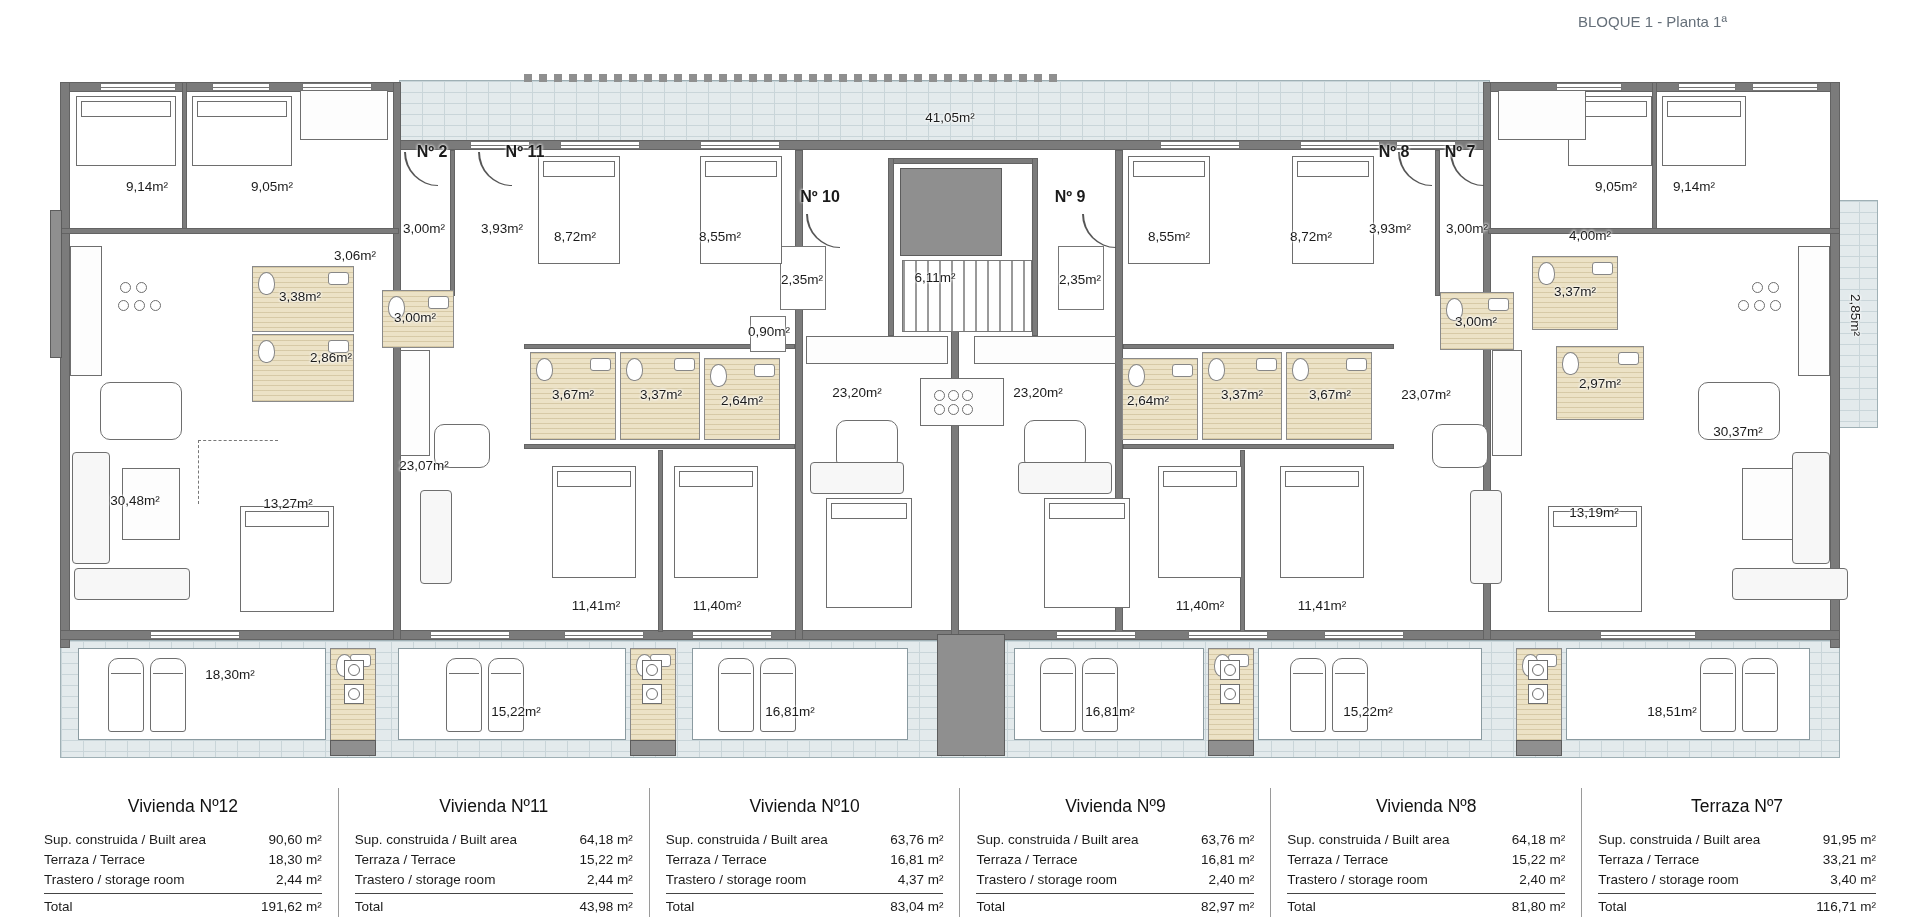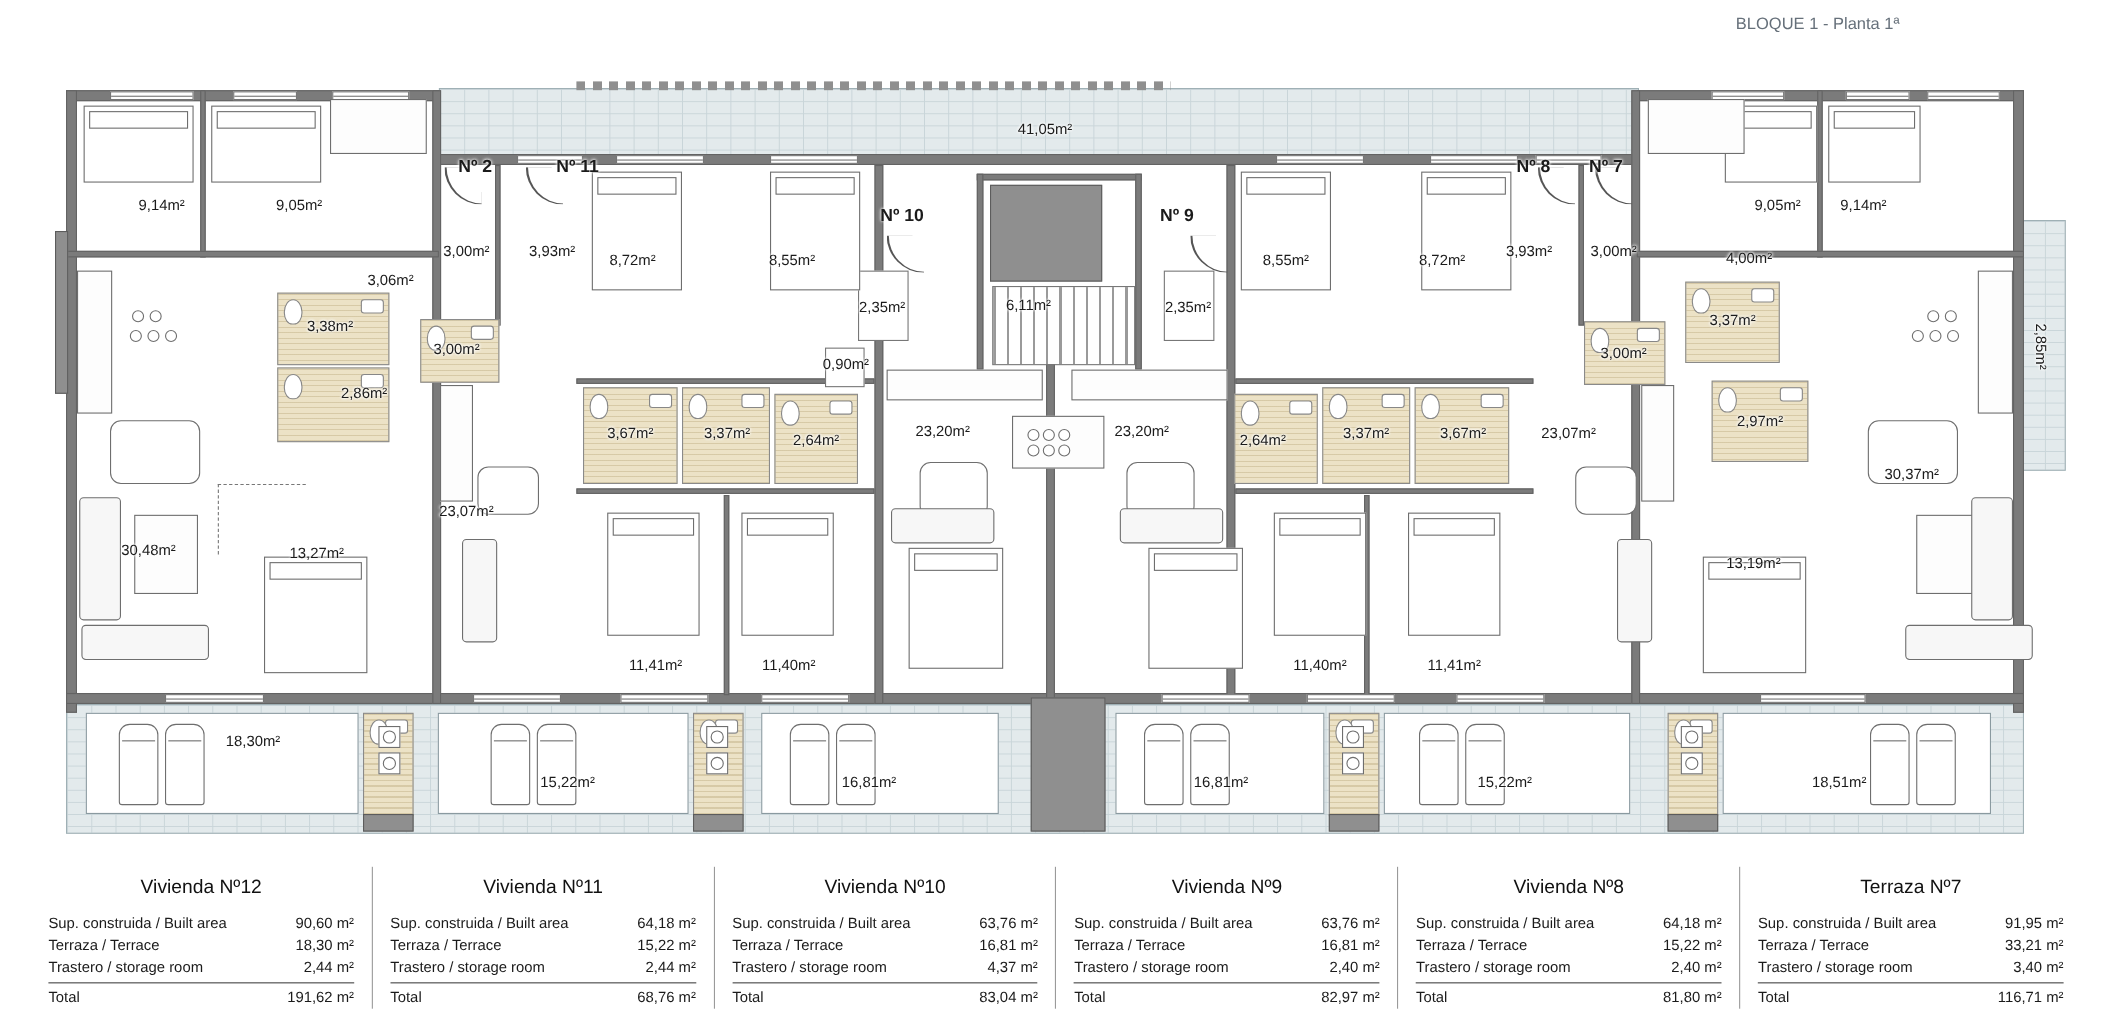--- a/index.html
+++ b/index.html
@@ -308,21 +308,21 @@
     <div class="vrow">
         <span>Terraza / Terrace</span>
         <span class="val">15,22 m²</span>
       </div>
     <div class="vrow">
         <span>Trastero / storage room</span>
         <span class="val">2,44 m²</span>
       </div>
     <div class="vrow total">
         <span>Total</span>
-        <span class="val">68,76 m²</span>
+        <span class="val">43,98 m²</span>
       </div>
   </div>
   <div class="vtable">
     <div class="vtitle">Vivienda Nº10</div>
     <div class="vrow">
         <span>Sup. construida / Built area</span>
         <span class="val">63,76 m²</span>
       </div>
     <div class="vrow">
         <span>Terraza / Terrace</span>

